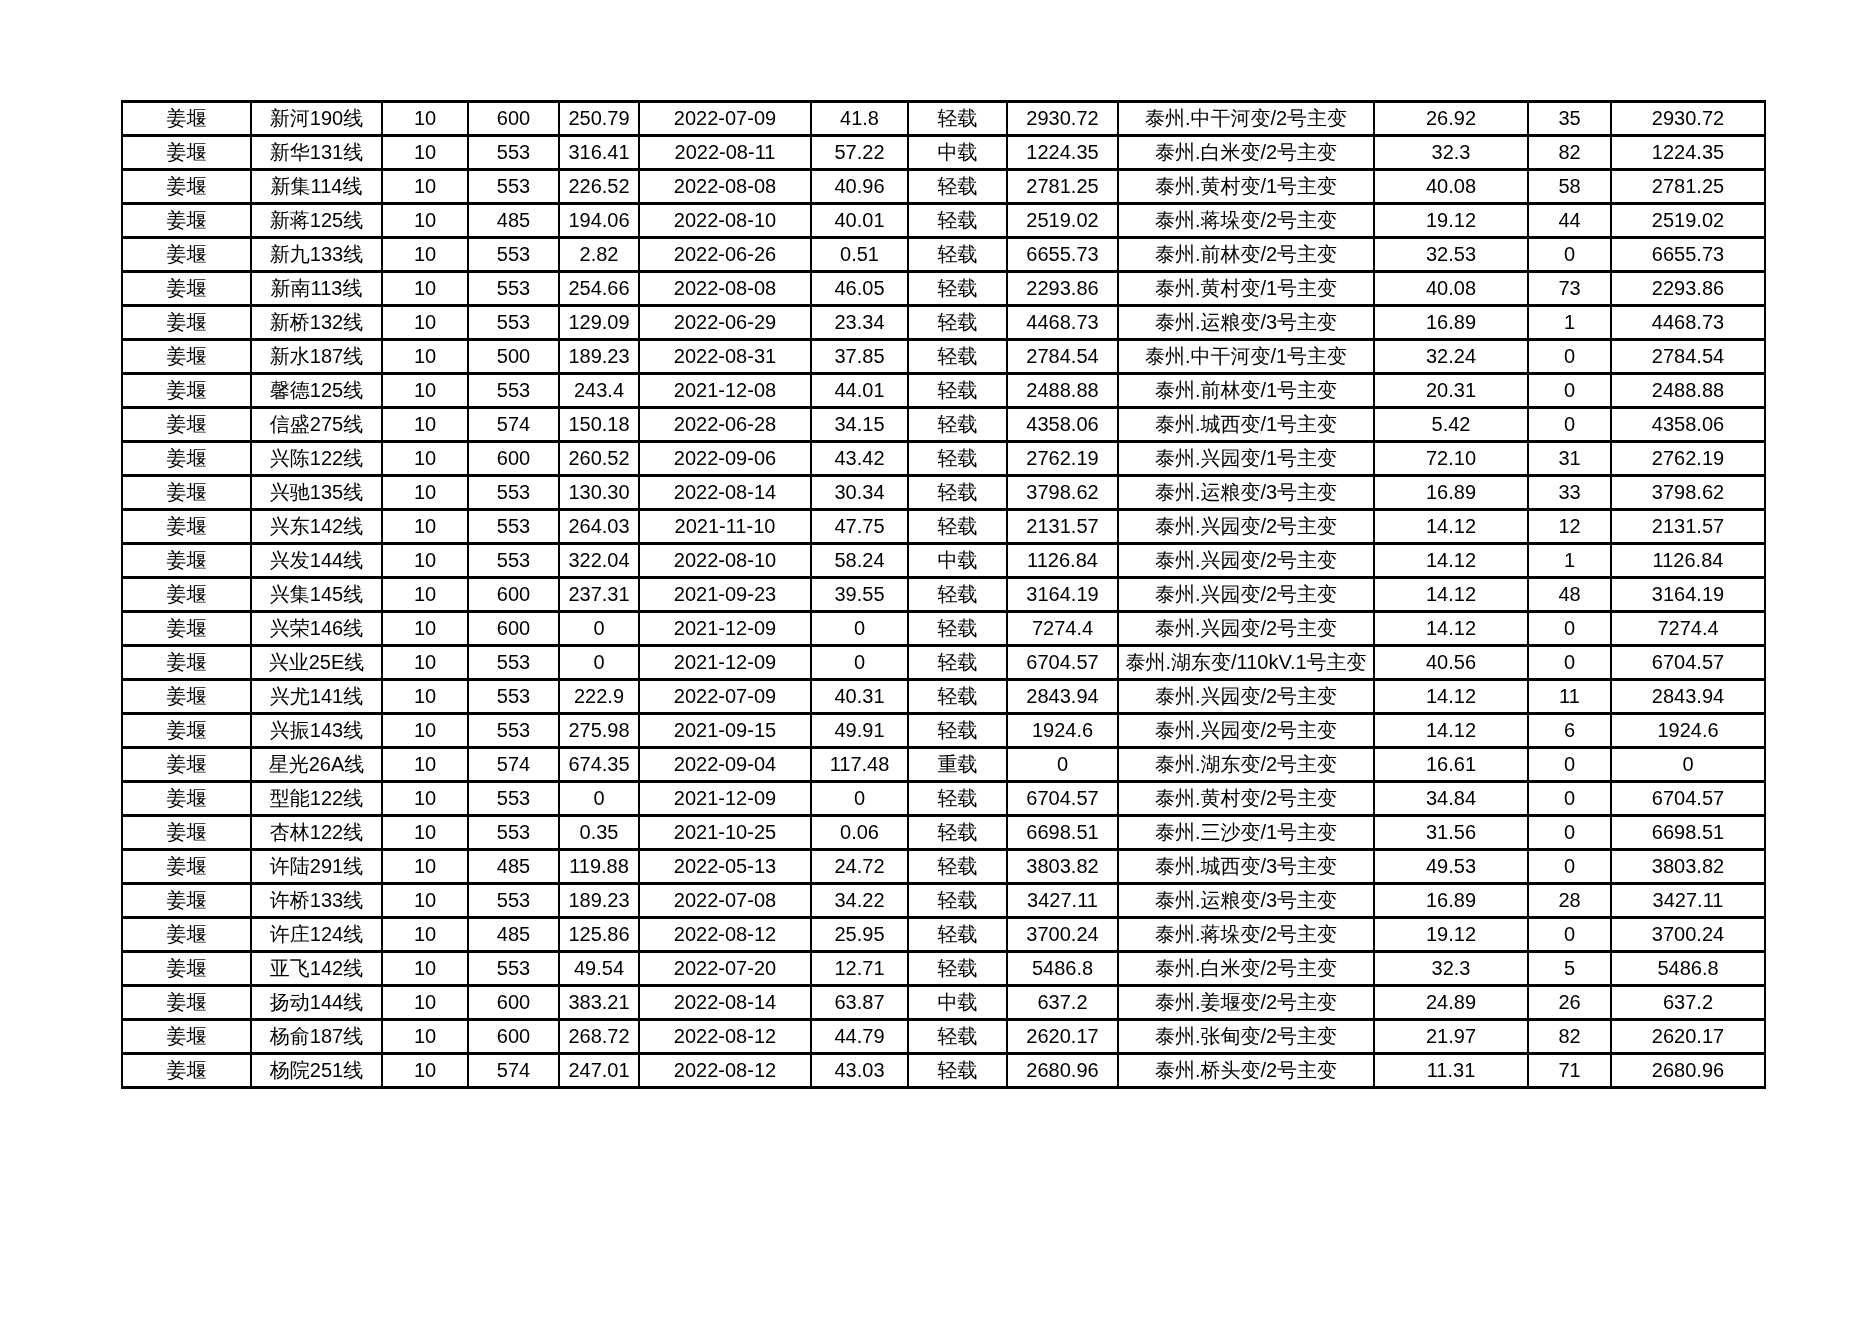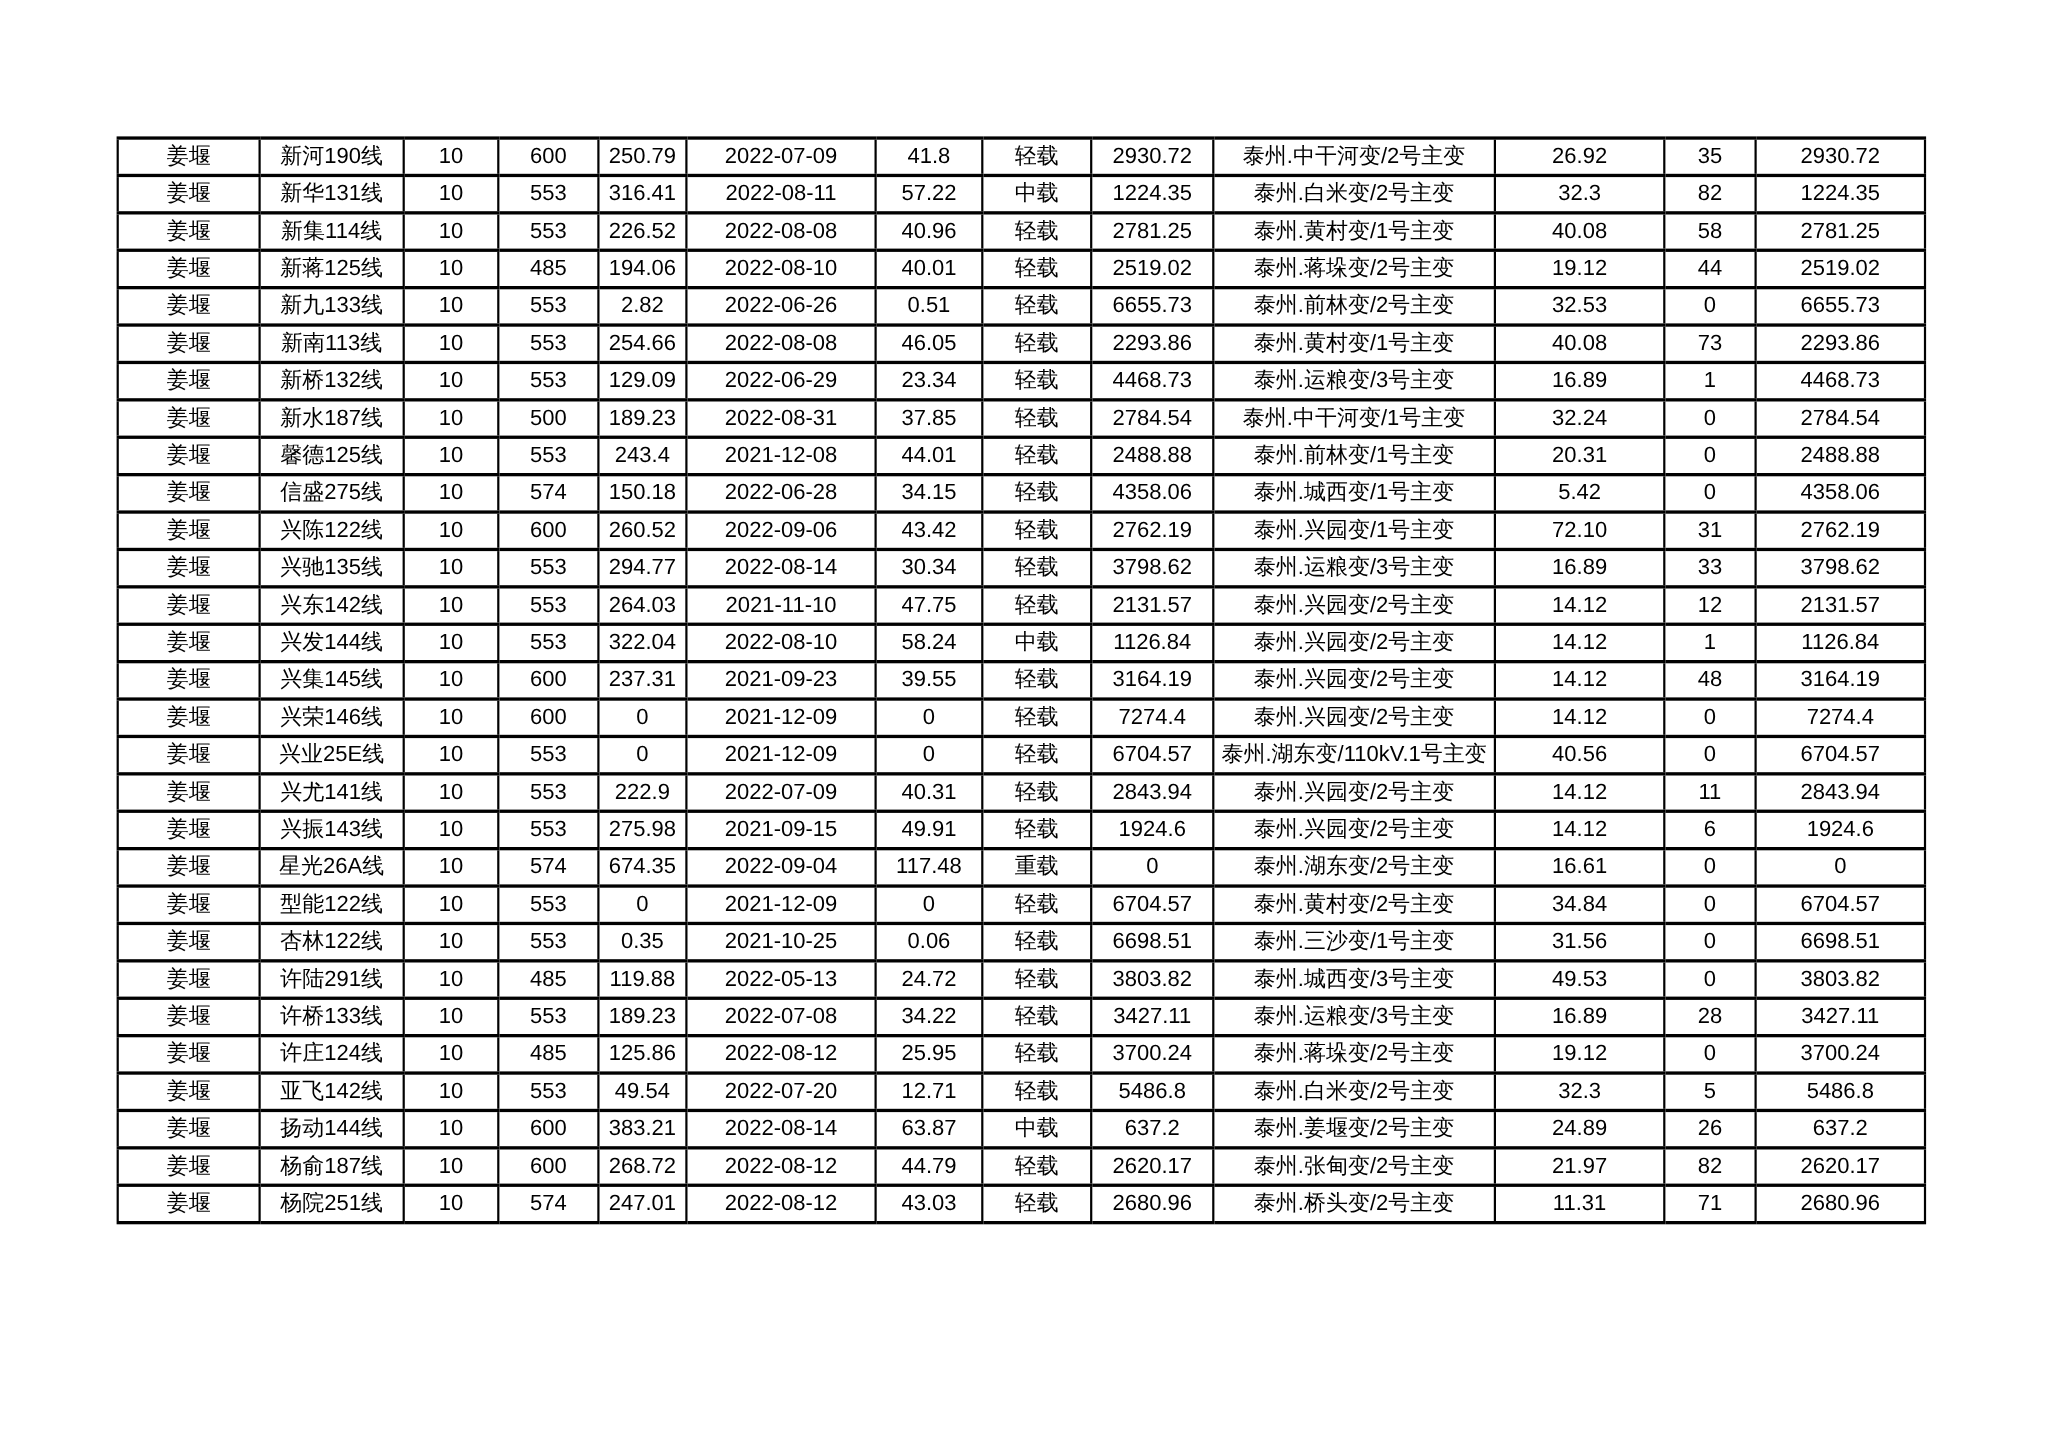--- a/index.html
+++ b/index.html
@@ -17,26 +17,25 @@
   }
   .sheet {
     position: absolute;
     left: 0; top: 0;
     width: 1871px;
     height: 1323px;
     background: #ffffff;
   }
   table.grid {
     position: absolute;
-    left: 106px;
+    left: 121px;
     top: 100px;
     width: 1643px;
     border-collapse: collapse;
     table-layout: fixed;
-    margin-top: 24px;
   }
   table.grid td {
     border-left: 2px solid #000000;
     border-right: 2px solid #000000;
     border-top: 3px solid #000000;
     border-bottom: 3px solid #000000;
     height: 31px;
     padding: 0 3px;
     text-align: center;
     vertical-align: middle;
@@ -534,21 +533,21 @@
           <td class="nowrap">
             <div class="cw">兴驰135线</div>
           </td>
           <td class="nowrap">
             <div class="cw">10</div>
           </td>
           <td class="nowrap">
             <div class="cw">553</div>
           </td>
           <td class="nowrap">
-            <div class="cw">294.77</div>
+            <div class="cw">130.30</div>
           </td>
           <td class="nowrap">
             <div class="cw">2022-08-14</div>
           </td>
           <td class="nowrap">
             <div class="cw">30.34</div>
           </td>
           <td class="nowrap">
             <div class="cw">轻载</div>
           </td>

